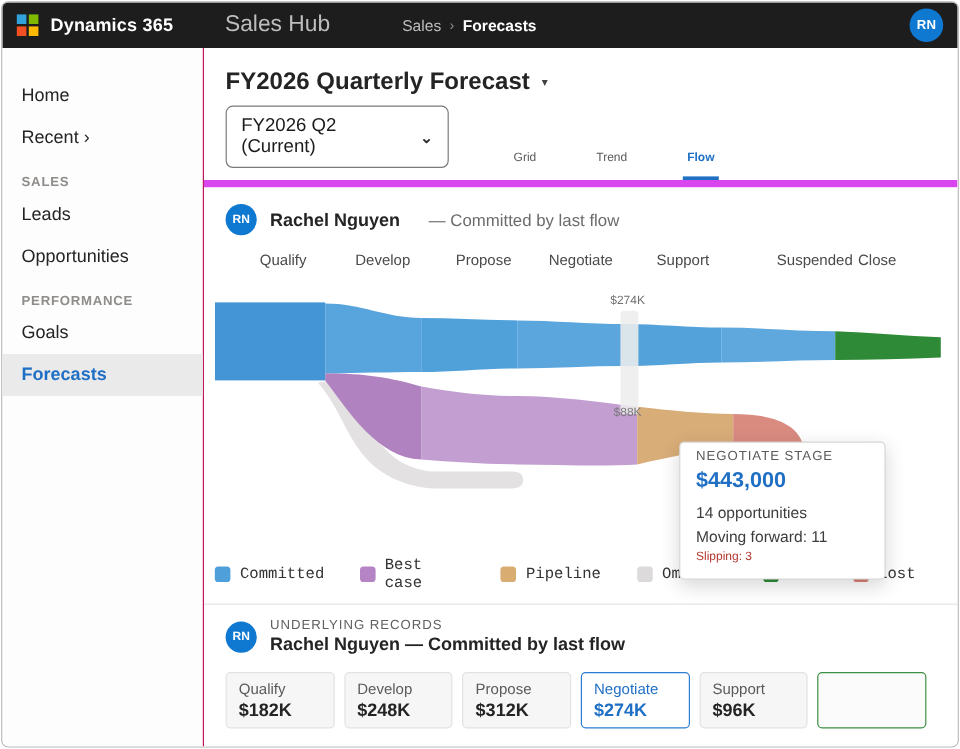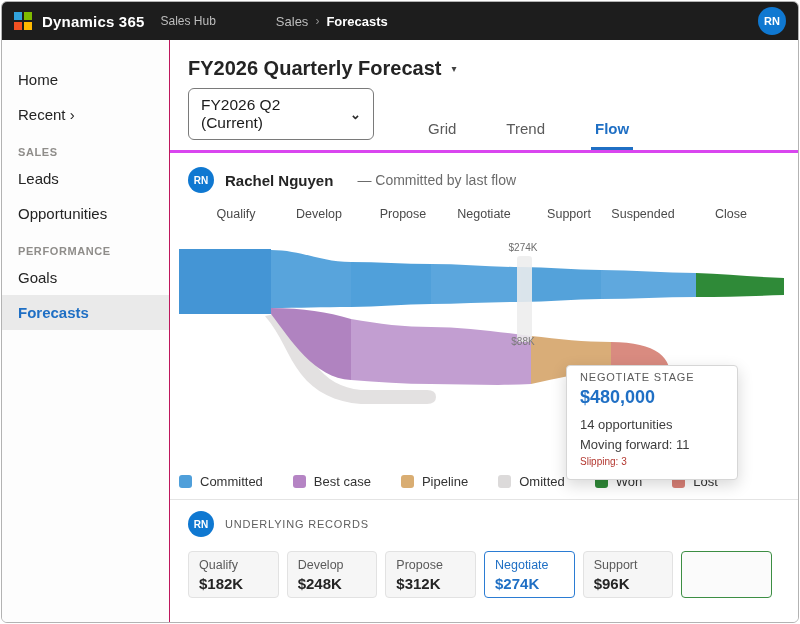--- a/index.html
+++ b/index.html
@@ -5,64 +5,64 @@
   * { box-sizing: border-box; margin: 0; padding: 0; }
   html,body { width: 800px; height: 624px; font-family: "Liberation Sans", sans-serif; background:#fff; }
   .page { width:798px; height:622px; margin:1px; border:1px solid #b3b3b3; border-radius:6px; overflow:hidden; background:#fff; display:flex; flex-direction:column; }
 
   
   .topbar { height:38px; background:#1d1d1d; display:flex; align-items:center; padding:13px 12px; flex:0 0 38px; }
   .mslogo { width:18px; height:18px; display:grid; grid-template-columns:8px 8px; grid-template-rows:8px 8px; gap:2px; margin-right:10px; }
   .mslogo i { display:block; }
   .mslogo .sq1{background:#31a2dc} .mslogo .sq2{background:#7fba00} .mslogo .sq3{background:#f25022} .mslogo .sq4{background:#ffb900}
   .appname { color:#fff; font-size:15px; font-weight:bold; margin-right:16px; letter-spacing:.2px; }
-  .envname { color:#bdbdbd; font-size:12px; margin-right:60px; }
+  .envname { color:#bdbdbd; font-size:19px; margin-right:60px;margin-left:27px; }
   .crumb { font-size:13px; color:#bdbdbd; }
   .crumb-sep { color:#8f8f8f; margin:0 7px; font-size:12px; }
   .crumb-page { color:#fff; font-weight:bold; font-size:13px; }
   .topbar .spacer { flex:1; }
   .avatar { width:28px; height:28px; border-radius:50%; background:#0f78d1; color:#fff; font-size:11px; font-weight:bold; display:flex; align-items:center; justify-content:center; }
 
   
   .body-row { flex:1; display:flex; min-height:0; }
   .sidebar { width:168px; flex:0 0 168px; background:#fdfdfd; border-right:1px solid #be185d; padding-top:22px; }
   .side-item { padding:9px 16px; font-size:15px; color:#242424; cursor:pointer; }
   .side-section { padding:14px 16px 3px; font-size:11px; font-weight:bold; color:#8f8d8a; letter-spacing:.6px; }
   .side-item.selected { background:#eaeaea; color:#1f6fc4; font-weight:bold; }
 
   .main { flex:1; background:#fff; position:relative; overflow:hidden; }
   .title-row { margin:17px 0 8px 18px; display:flex; align-items:center; }
   .page-title { font-size:20px; font-weight:bold; color:#242424; }
   .title-caret { font-size:10px; color:#424242; margin-left:10px; cursor:pointer; }
 
-  .controls-row { display:flex; align-items:flex-end; padding-left:18px; border-bottom:3px solid #d946ef; }
+  .controls-row { display:flex; align-items:flex-end; padding-left:18px; border-bottom:6px solid #d946ef; }
   .period-select { border:1px solid #7a7a7a; border-radius:6px; padding:7px 12px; font-size:15.5px; color:#1b1b1b; width:186px; display:flex; align-items:center; justify-content:space-between; margin-bottom:10px; cursor:pointer; background:#fff; }
   .chev { font-size:13px; font-weight:bold; color:#2b2b2b; margin-left:10px; }
   .tabs { display:flex; margin-left:50px; }
-  .tab { font-size:15px; color:#5a5a5a; padding:10px 4px 13px; margin-right:42px; cursor:pointer; }
+  .tab { font-size:10px; color:#5a5a5a; padding:10px 4px 13px; margin-right:42px; cursor:pointer; }
   .tab.active { color:#1f6fc4; font-weight:bold; border-bottom:3px solid #1f6fc4; padding-bottom:10px; }
 
   
   .flow-section { position:relative; padding:14px 0 0 18px; }
   .owner-row { display:flex; align-items:center; }
   .avatar-sm { width:26px; height:26px; border-radius:50%; background:#0f78d1; color:#fff; font-size:10px; font-weight:bold; display:flex; align-items:center; justify-content:center; flex:0 0 26px; }
   .owner-name { font-size:15px; font-weight:bold; color:#242424; margin-left:11px; }
   .owner-filter { font-size:14px; color:#6b6b6b; margin-left:24px; }
 
   .chart-area { margin-left:-9px; width:614px; position:relative; }
   .stage-row { position:relative; height:17px; margin-top:14px; }
   .stage-label { position:absolute; transform:translateX(-50%); font-size:12.5px; color:#4a4a4a; white-space:nowrap; }
 
   .sankey-wrap { position:relative; width:614px; height:218px; margin-top:16px; }
   .sankey-wrap svg { position:absolute; left:0; top:0; }
   .ann { position:absolute; font-size:10px; color:#6f6f6f; text-align:center; }
   .ann-total { left:314px; top:2px; width:60px; }
   .ann-slip  { left:316px; top:96px; width:56px; color:#7a7a7a; }
 
-  .legend-row { display:flex; align-items:center; margin-top:16px; }
+  .legend-row { display:flex; align-items:center; margin-top:2px;font-family:Liberation Mono, monospace; }
   .legend-item { display:flex; align-items:center; margin-right:30px; cursor:pointer; }
   .swatch { width:13px; height:13px; border-radius:3px; margin-right:8px; }
   .legend-label { font-size:13px; color:#333; }
 
   .tooltip { position:absolute; left:396px; top:212px; width:172px; background:#fff; border:1px solid #d6d6d6; border-radius:4px; box-shadow:0 5px 16px rgba(0,0,0,.16); padding:5px 13px 10px; z-index:6; }
   .tt-title { font-size:11px; color:#5a5a5a; letter-spacing:.8px; }
   .tt-amount { font-size:18px; font-weight:bold; color:#1f6fc4; margin:4px 0 7px; }
   .tt-line { font-size:13px; color:#3d3d3d; line-height:1.5; }
   .tt-slip { font-size:10px; color:#b3372f; line-height:1.5; }
 
@@ -141,21 +141,21 @@
           <span class="owner-filter">— Committed by last flow</span>
         </div>
 
         <div class="chart-area">
           <div class="stage-row">
             <span class="stage-label" style="left:57px">Qualify</span>
             <span class="stage-label" style="left:140px">Develop</span>
             <span class="stage-label" style="left:224px">Propose</span>
             <span class="stage-label" style="left:305px">Negotiate</span>
             <span class="stage-label" style="left:390px">Support</span>
-            <span class="stage-label" style="left:464px">Suspended</span>
+            <span class="stage-label" style="left:500px">Suspended</span>
             <span class="stage-label" style="left:552px">Close</span>
           </div>
 
           <div class="sankey-wrap">
             <svg width="614" height="218" viewBox="0 0 614 218" xmlns="http://www.w3.org/2000/svg">
 
               <path fill="#e3e1e1" d="M96,74 C114,90 124,108 136,124 C148,140 162,148 182,150 L248,150 Q257,150 257,157 Q257,164 248,164 L182,164 C156,162 136,152 122,134 C108,116 102,94 86,76 Z"></path>
 
               <path fill="#b083c0" d="M92,68 C125,68 148,72 172,79 L172,140 C135,138 112,100 92,74 Z"></path>
 
@@ -204,32 +204,33 @@
             </div>
             <div class="legend-item">
               <span class="swatch" style="background:#d98076"></span>
               <span class="legend-label">Lost</span>
             </div>
           </div>
         </div>
 
         <div class="tooltip">
           <div class="tt-title">NEGOTIATE STAGE</div>
-          <div class="tt-amount">$480,000</div>
+          <div class="tt-amount">$443,000</div>
           <div class="tt-line">14 opportunities</div>
           <div class="tt-line">Moving forward: 11</div>
           <div class="tt-slip">Slipping: 3</div>
         </div>
       </div>
 
       <div class="records-section">
         <div class="rec-header">
           <div class="avatar-sm">RN</div>
           <div class="rec-texts">
             <div class="rec-label">UNDERLYING RECORDS</div>
+            <div class="rec-owner">Rachel Nguyen — Committed by last flow</div>
           </div>
         </div>
         <div class="cards-row">
           <div class="stage-card">
             <div class="card-label">Qualify</div>
             <div class="card-value">$182K</div>
           </div>
           <div class="stage-card">
             <div class="card-label">Develop</div>
             <div class="card-value">$248K</div>

